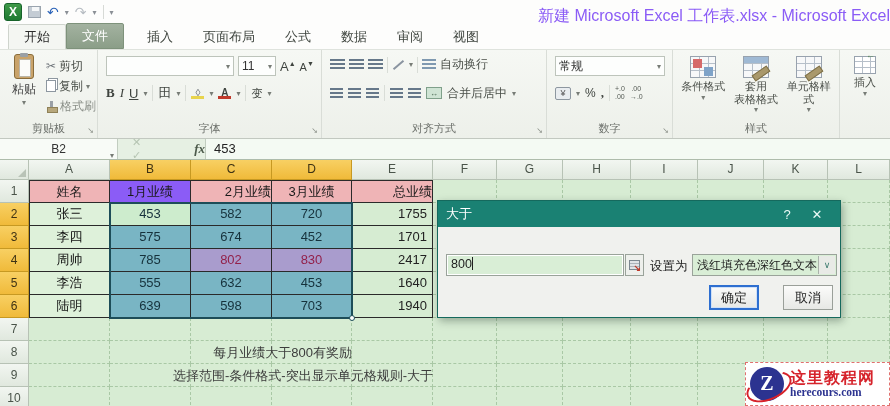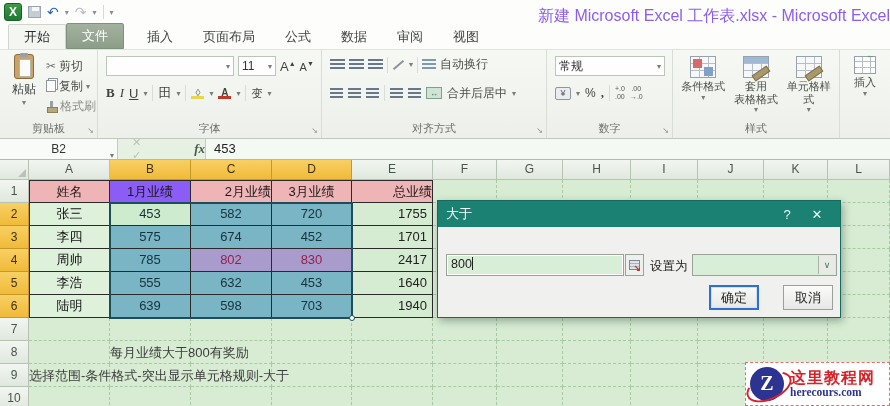--- a/index.html
+++ b/index.html
@@ -89,21 +89,21 @@
   .fx { font-family:"Liberation Serif", serif; font-style:italic; font-weight:bold; font-size:13px; color:#4c5a4b;margin-left:40px; }
   .fval { flex:1; background:#f4faf3; line-height:20px; padding-left:8px; font-size:13px; color:#222; }
 
   
   #sheet-grid { position:absolute; left:0; top:160px; width:890px; height:246px; background:#d7ecd3; overflow:hidden; }
   .cell, .chdr, .rhdr { position:absolute; font-size:13px; line-height:21px; overflow:hidden; white-space:nowrap; }
   .chdr, .rhdr { background:linear-gradient(#f2f6f1,#e0e8de); border-right:1px solid #b7c2b5; border-bottom:1px solid #b7c2b5; color:#4a544a; font-size:12px; text-align:center; }
   .hdr-sel { background:linear-gradient(#f8d063,#f0ba3a); border-right:1px solid #c7992284; border-right:1px solid #c79922; border-bottom:1px solid #c79922; color:#3e3214; }
   .corner { position:absolute; background:linear-gradient(#f2f6f1,#e0e8de); border-right:1px solid #b7c2b5; border-bottom:1px solid #b7c2b5; }
   .corner::after { content:""; position:absolute; right:2px; bottom:2px; border-left:8px solid transparent; border-bottom:8px solid #b9c3b7; }
-  .note { position:absolute; text-align:left; color:#3c3c3c; font-size:13px; }
+  .note { position:absolute; text-align:right; color:#3c3c3c; font-size:13px; }
   .sel-outline { position:absolute; border:2px solid #1d4d58; pointer-events:none; }
   .fill-handle { position:absolute; width:6px; height:6px; background:#fff; border:1px solid #1d4d58; border-radius:50%; }
 
   
   .dialog { position:absolute; left:437px; top:200px; width:404px; height:118px; background:#f0f1ee; border:1px solid #15695d; box-shadow:2px 3px 8px rgba(20,40,30,.35); }
   .dlg-title { height:26px; background:#1a8173; color:#fff; display:flex; align-items:center; padding:0 8px; font-size:13px; }
   .dlg-title .t { flex:1; }
   .dlg-x { width:30px; text-align:center; font-size:13px; color:#eafaf6; }
   .dlg-prompt { position:absolute; left:9px; top:36px; font-size:12.5px; color:#222; }
   .dlg-input { position:absolute; left:8px; top:53px; width:178px; height:22px; background:#d9eed6; border:1px solid #9aa39a; box-shadow:0 0 0 1px #fff inset; padding:2px 4px; font-size:12.5px; color:#222; }
@@ -462,21 +462,21 @@
 
   <div class="dialog">
     <div class="dlg-title">
       <span class="t">大于</span>
       <span class="dlg-x">?</span>
       <span class="dlg-x">✕</span>
     </div>
     <div class="dlg-input"><span>800</span><span class="caret"></span></div>
     <div class="range-btn"><span class="grid"></span></div>
     <span class="with-label">设置为</span>
-    <div class="dlg-select"><span class="dd-btn">∨</span></div>
+    <div class="dlg-select"><span>浅红填充色深红色文本</span><span class="dd-btn">∨</span></div>
     <div class="dlg-btn dlg-ok">确定</div>
     <div class="dlg-btn dlg-cancel">取消</div>
   </div>
 
   <div class="wm">
     <div class="wm-circle">Z</div>
     <div class="wm-text">
       <div class="wm-name">这里教程网</div>
       <div class="wm-url">herecours.com</div>
     </div>

